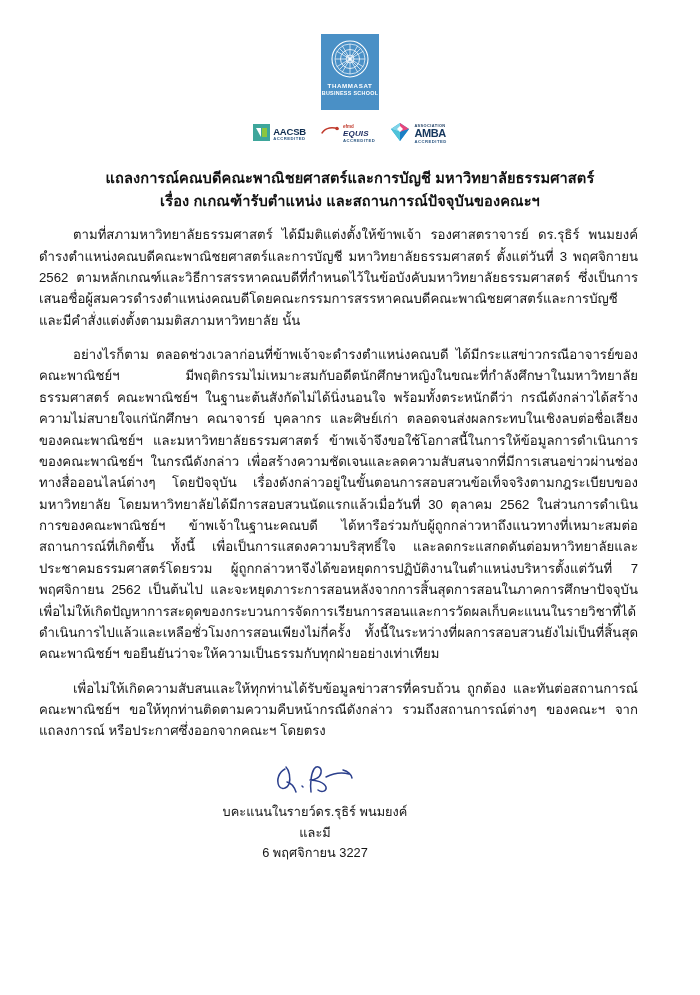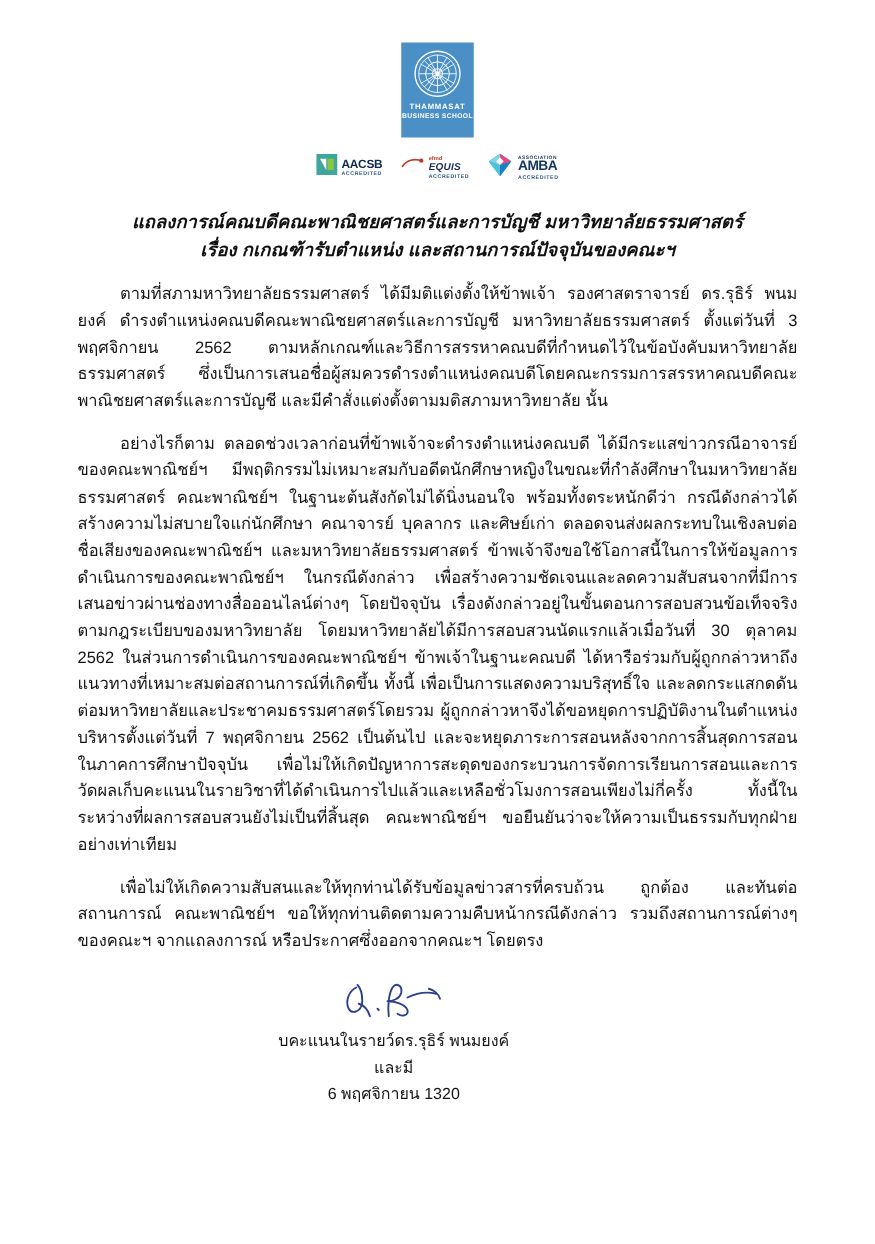--- a/index.html
+++ b/index.html
@@ -132,27 +132,26 @@
     margin-top: 20px;
     text-align: center;
     padding: 0 40px;
   }
   .title-line {
     font-size: 14.6px;
     font-weight: 700;
     line-height: 1.55;
     color: #111111;
     letter-spacing: 0.1px;
-    font-style: italic;
   }
 
   
   .body-block {
     margin: 0 auto;
-    padding: 0 62px 0 62px;
+    padding: 0 62px 0 39px;
     box-sizing: border-box;
     margin-top: 12px;
   }
   .para {
     font-size: 13.2px;
     line-height: 1.62;
     text-align: justify;
     text-justify: inter-word;
     color: #151515;
     margin: 0 0 13px 0;
@@ -281,16 +280,16 @@
           <path d="M18 20 C22 21, 25 24, 27 30"></path>
           <path d="M33 24 L34 25"></path>
           <path d="M42 30 C41 22, 42 12, 45 7 C48 3, 53 5, 52 11 C51 16, 45 18, 41 18 C47 18, 55 20, 57 25 C58 29, 53 31, 49 28"></path>
           <path d="M57 15 C63 12, 72 10, 80 12"></path>
           <path d="M74 8 C78 9, 82 12, 83 16"></path>
         </g>
       </svg>
     </div>
     <div class="sign-line">บคะแนนในรายว์ดร.รุธิร์ พนมยงค์</div>
     <div class="sign-line">และมี</div>
-    <div class="sign-line">6 พฤศจิกายน 1320</div>
+    <div class="sign-line">6 พฤศจิกายน 3227</div>
   </div>
 
 </div>
 
 </body></html>

